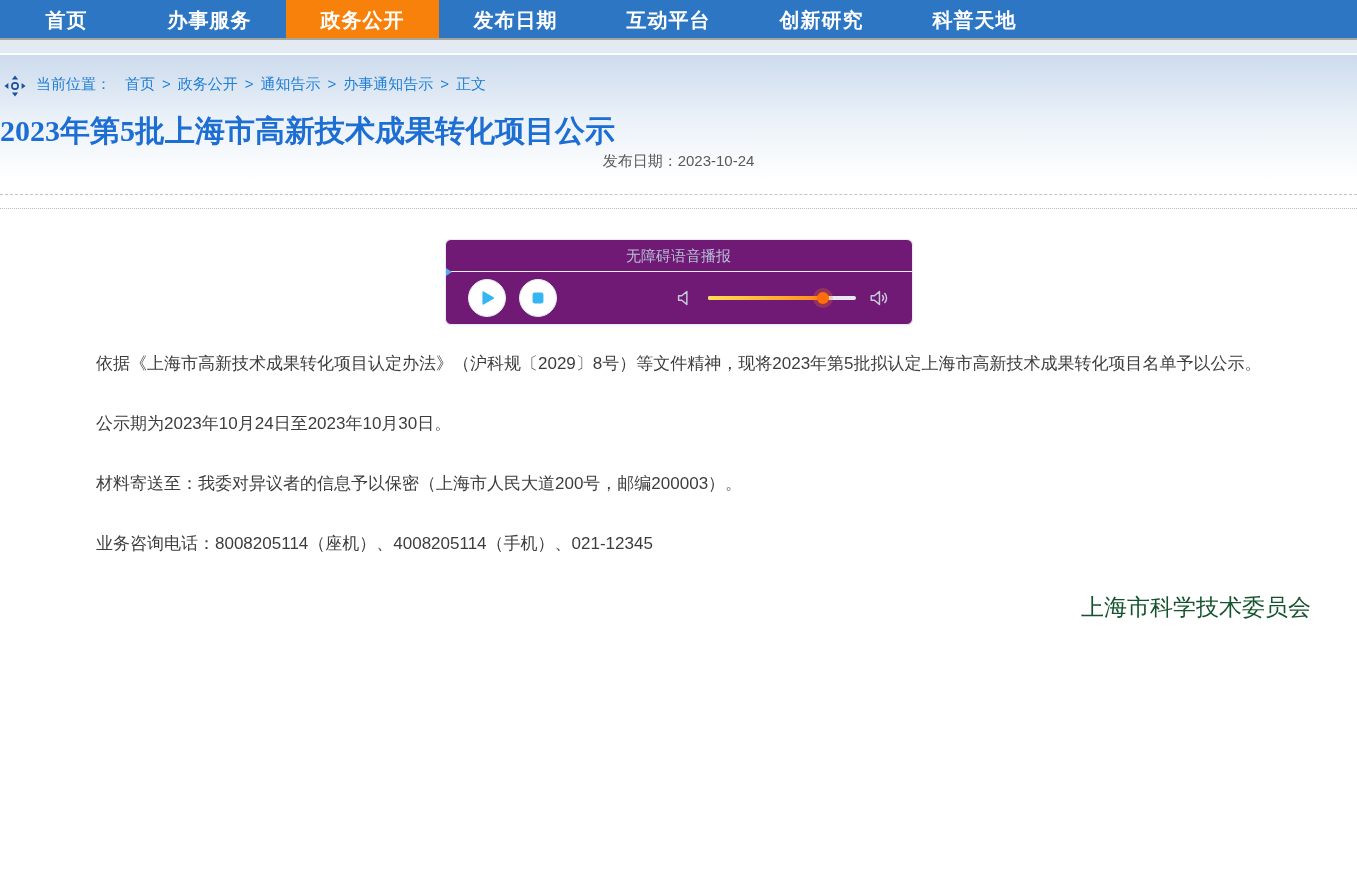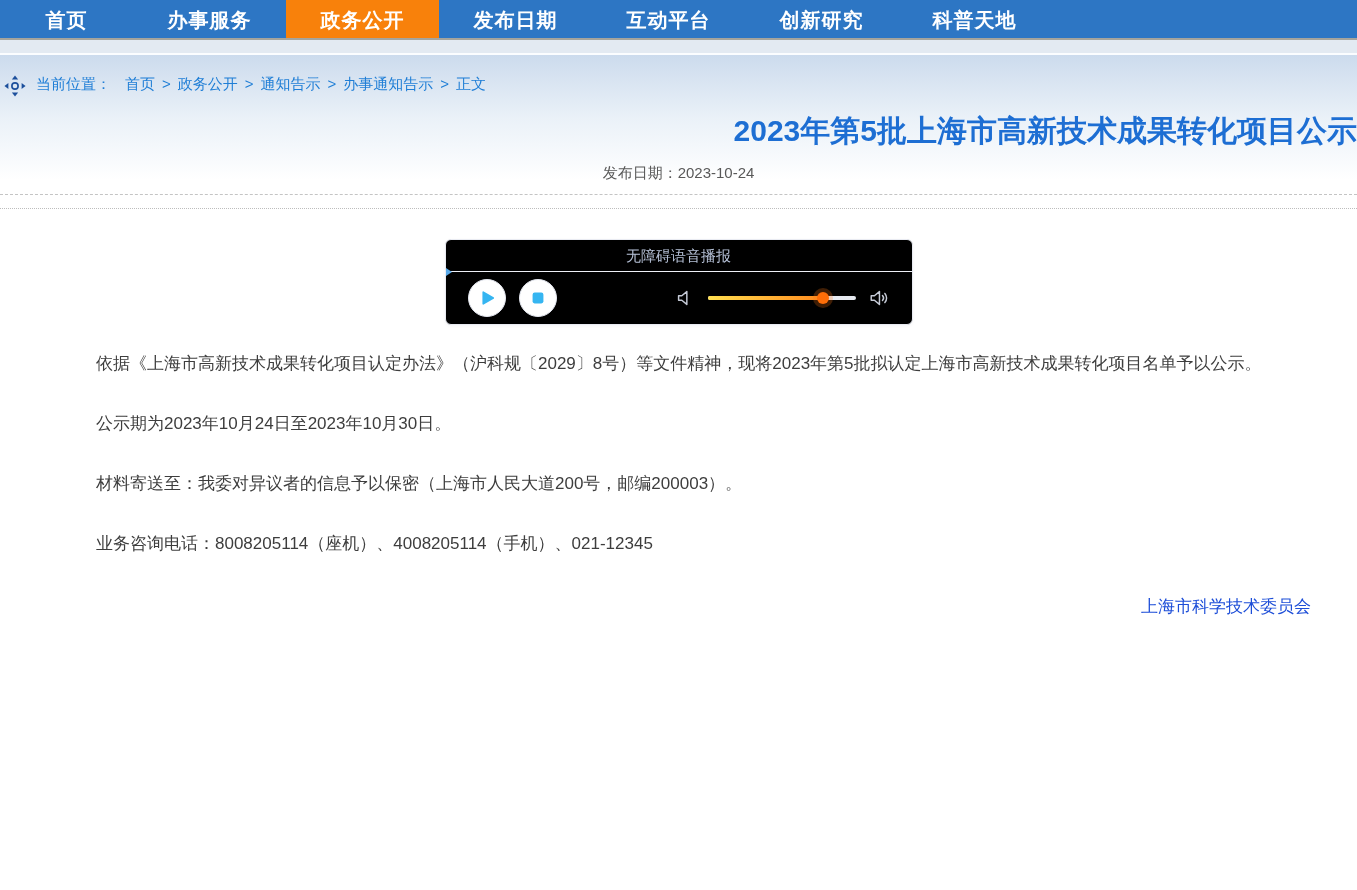--- a/index.html
+++ b/index.html
@@ -16,49 +16,49 @@
   .nav-strip { height:15px; background:#e3eaf2; border-bottom:2px solid #fbfdff; }
 
   
   .hero { height:139px; background:linear-gradient(180deg,#ccdbed 0%,#eaf1f8 45%,#ffffff 90%); }
   .breadcrumb { display:flex; align-items:flex-start; padding:20px 0 0 4px;
     font-size:15px; color:#1f7ed6; }
   .bc-icon { width:22px; height:22px; margin-right:10px; display:inline-flex; }
   .bc-label { margin-right:14px; }
   .bc-link { color:#1f7ed6; text-decoration:none; cursor:pointer; }
   .bc-sep { margin:0 7px; color:#1f7ed6; }
-  .title { text-align:right; margin-top:14px; font-size:30px; font-weight:bold; color:#1d6ed3; }
-  .pubdate { text-align:center; margin-top:12px; font-size:15px; color:#595959; }
+  .title { text-align:left; margin-top:14px; font-size:30px; font-weight:bold; color:#1d6ed3;font-family:Liberation Serif, serif; }
+  .pubdate { text-align:center; font-size:15px; color:#595959; }
 
   
   .sep-dash { border-top:1px dashed #c4c4c4; }
   .sep-dot  { border-top:1px dotted #bdbdbd; margin-top:13px; }
 
   
-  .player { width:468px; margin:30px auto 0; background:#000000; border:1px solid #e9ebf2;
+  .player { width:468px; margin:30px auto 0; background:#701a75; border:1px solid #e9ebf2;
     border-radius:6px; box-shadow:0 1px 3px rgba(60,80,120,.06); }
   .player-head { position:relative; height:32px; line-height:32px; text-align:center;
     font-size:15px; color:#b5c0d6; border-bottom:1px solid #edeff6; }
   .player-head::after { content:""; position:absolute; left:0; bottom:-5px; width:0; height:0;
     border-left:6px solid #58a9e9; border-top:4px solid transparent; border-bottom:4px solid transparent; }
   .player-body { display:flex; align-items:center; height:52px; padding:0 22px; }
   .pbtn { width:38px; height:38px; border-radius:50%; border:1px solid #e4e7f0; background:#fff;
     display:flex; align-items:center; justify-content:center; cursor:pointer; margin-right:13px; }
   .vol { margin-left:auto; display:flex; align-items:center; gap:12px; }
   .slider { position:relative; width:148px; height:4px; border-radius:2px; background:#e6e9f0; cursor:pointer; }
   .vol-fill { position:absolute; left:0; top:0; height:4px; width:var(--p,78%); border-radius:2px;
     background:linear-gradient(90deg,#ffdf50,#ff8a1e); }
   .vol-thumb { position:absolute; top:50%; left:var(--p,78%); width:12px; height:12px;
     border-radius:50%; background:#ff6e08; transform:translate(-50%,-50%);
     box-shadow:0 0 0 4px rgba(255,120,20,.25); }
 
   
   .article { padding:24px 62px 0; font-size:17px; color:#3d3d3d; }
   .article p { text-indent:2em; line-height:30px; margin-bottom:30px; }
-  .sign { text-align:right; line-height:36px; font-size:17px; color:#1d4ed8; margin-right:-16px; }
+  .sign { text-align:right; line-height:36px; font-size:23px; color:#14532d; margin-right:-16px; }
 </style>
 </head>
 <body>
 
 <nav class="topnav">
   <div class="nav-item">首页</div>
   <div class="nav-item">办事服务</div>
   <div class="nav-item active">政务公开</div>
   <div class="nav-item">发布日期</div>
   <div class="nav-item">互动平台</div>

